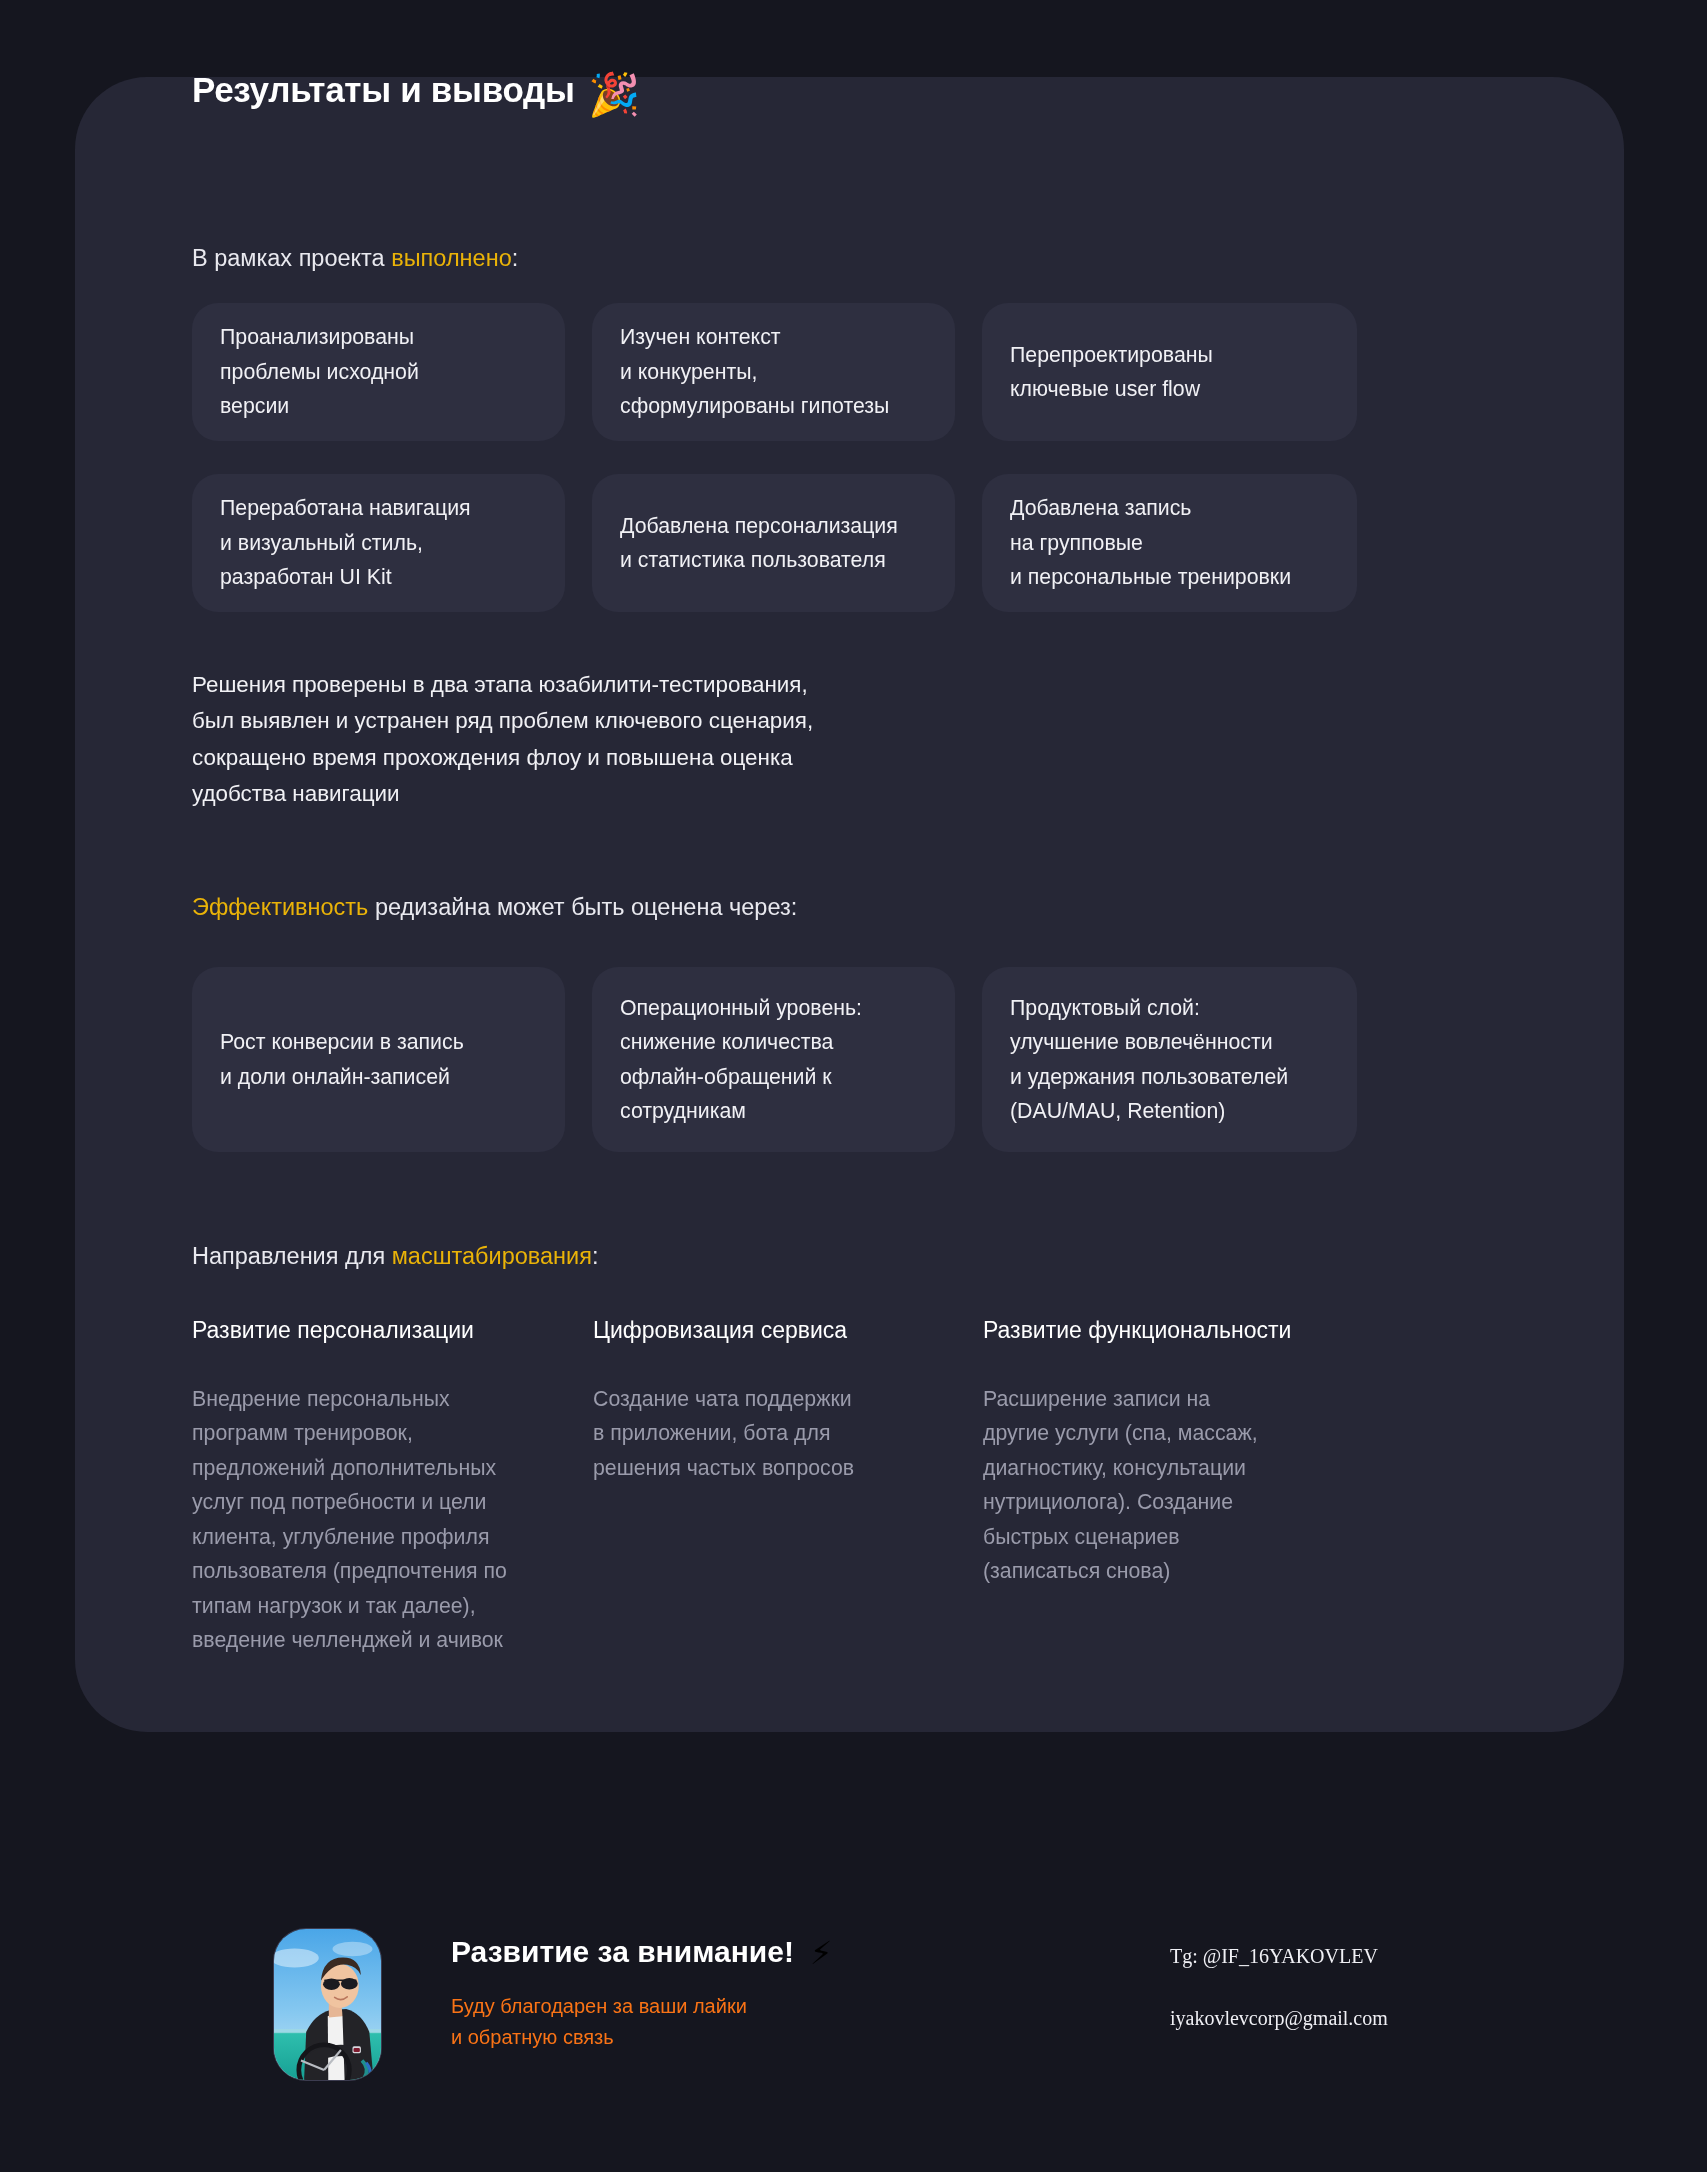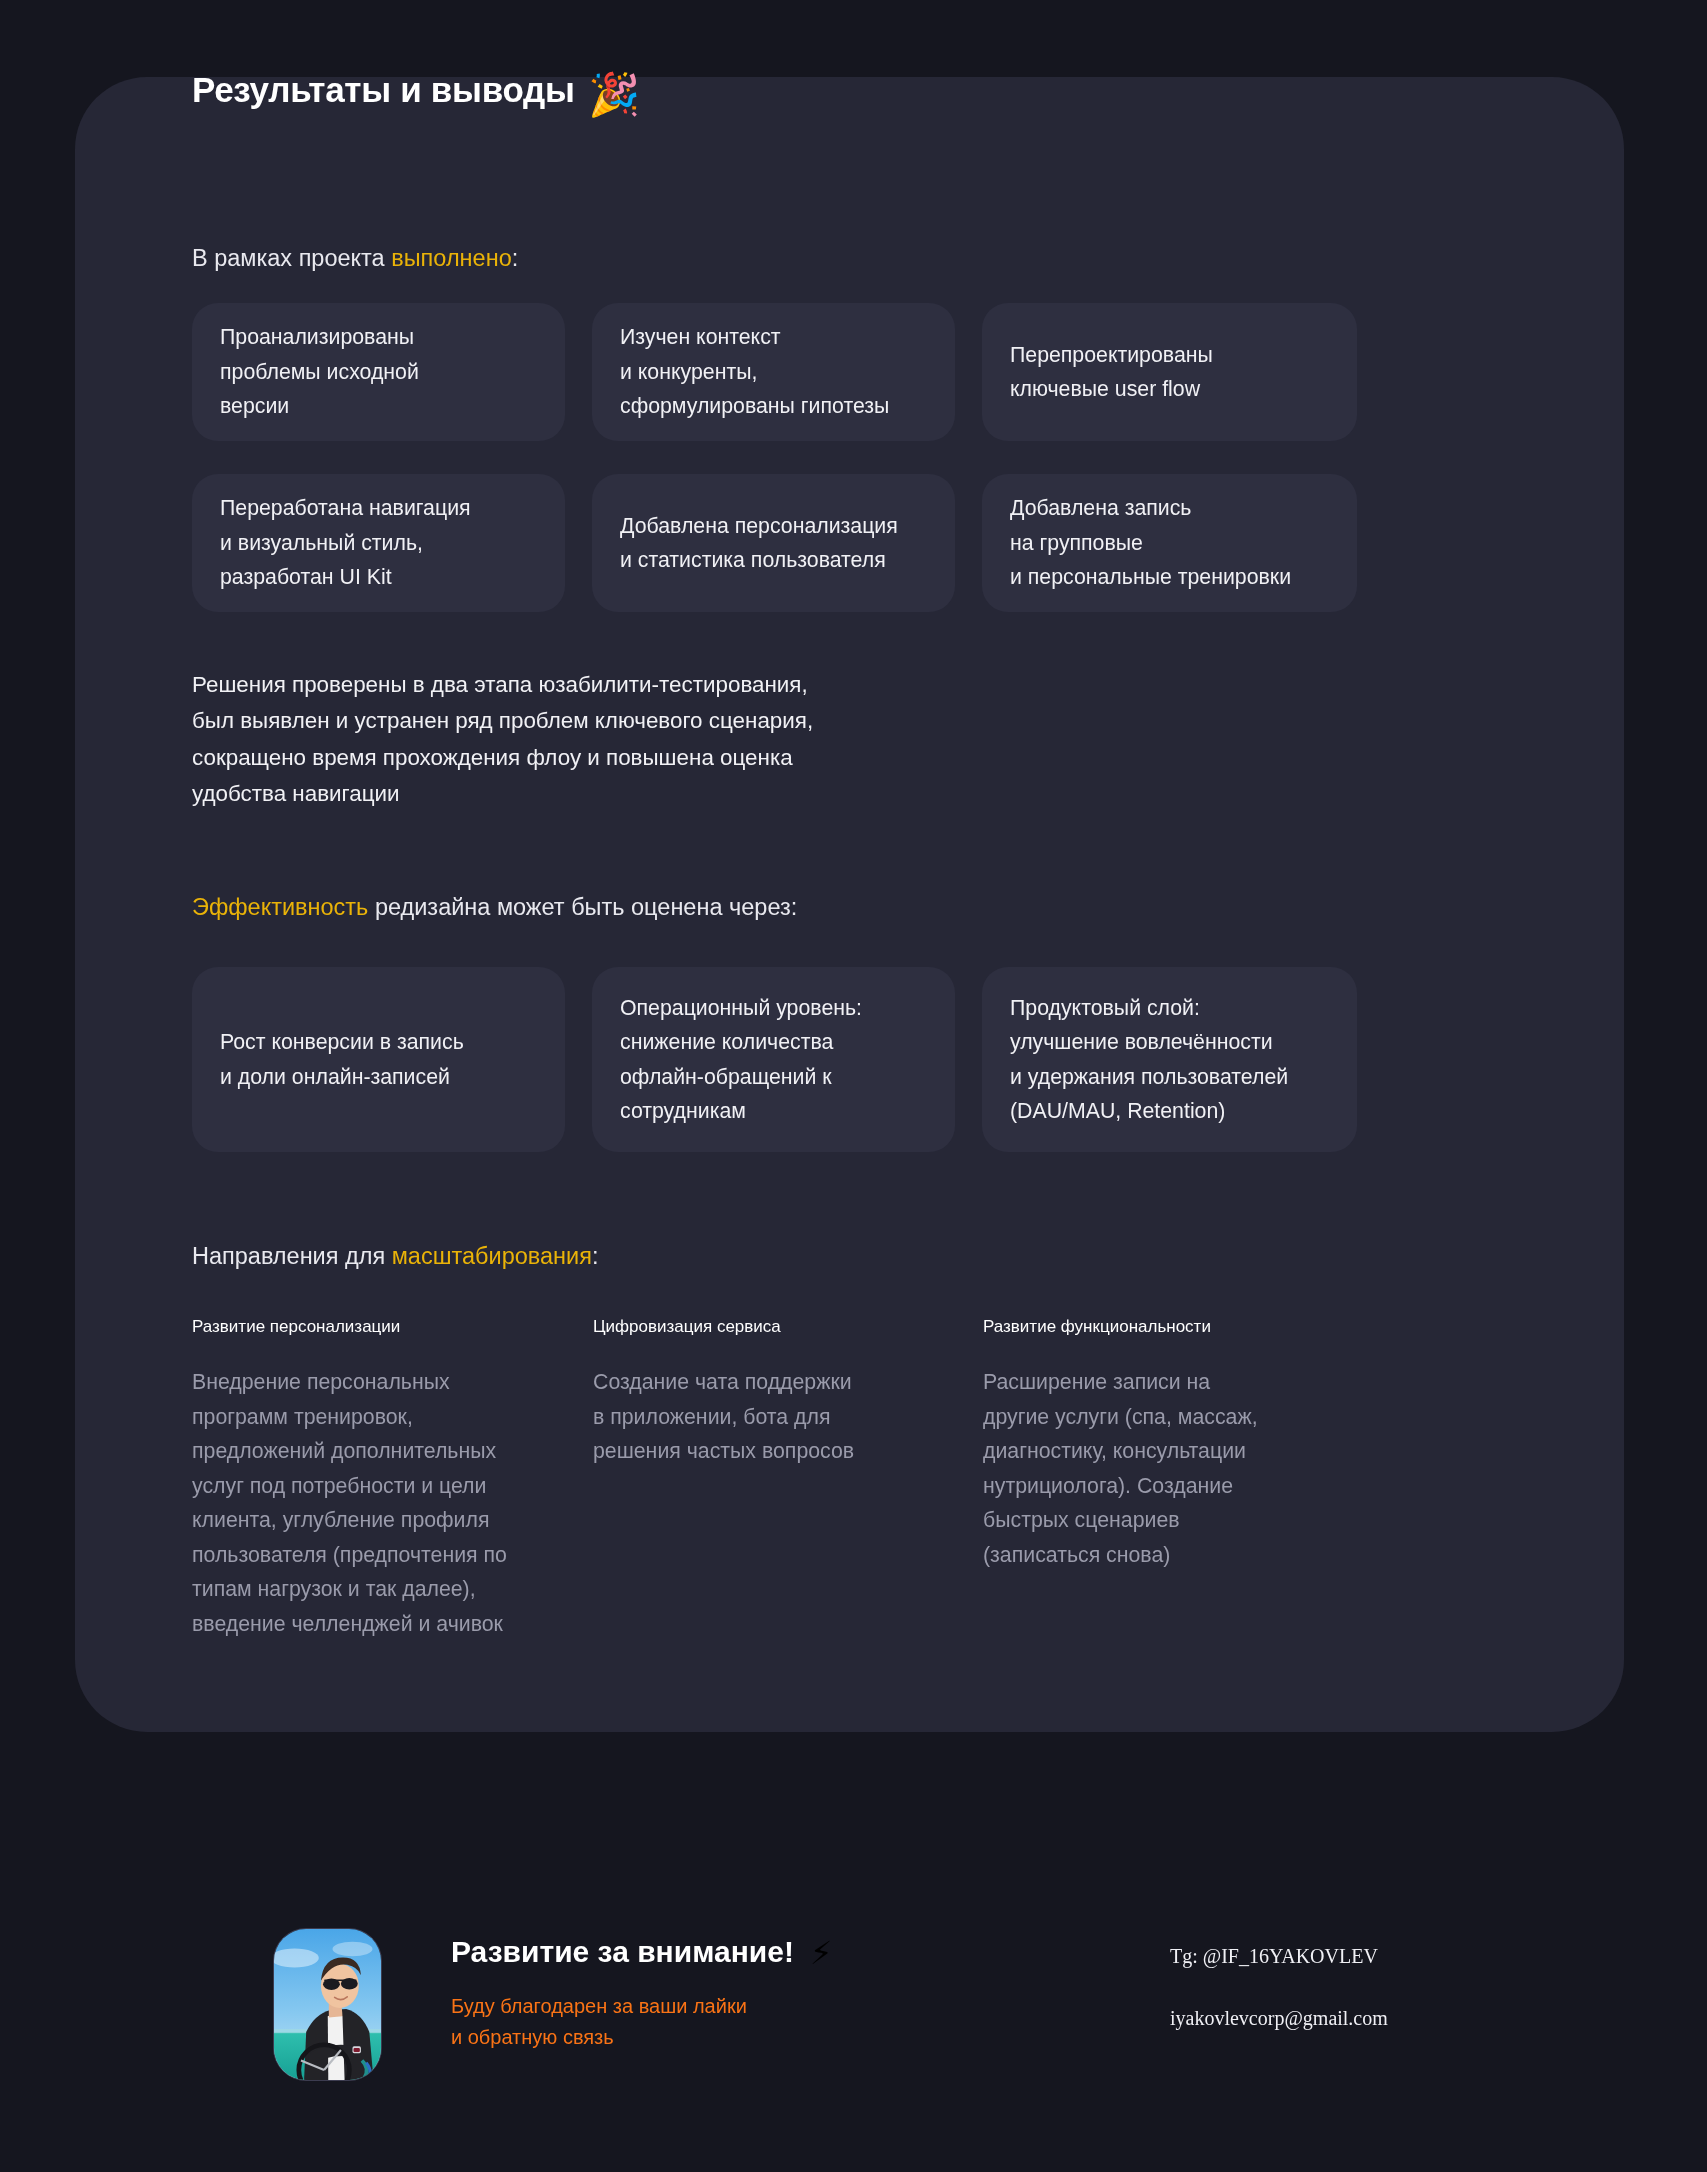--- a/index.html
+++ b/index.html
@@ -116,24 +116,24 @@
   #scale-cols {
     position: absolute;
     left: 192px;
     top: 1316px;
     width: 1190px;
     display: grid;
     grid-template-columns: 374px 363px 374px;
     column-gap: 27px;
   }
   .scale-col-title {
-    font-size: 17px;
+    font-size: 23px;
     color: #ffffff;
     line-height: 1.3;
-    margin-bottom: 27px;
+    margin-bottom: 36px;
     white-space: nowrap;
   }
   .scale-col-body {
     font-size: 21.3px;
     line-height: 1.62;
     color: #9a9bab;
     white-space: pre-line;
   }
 
   

